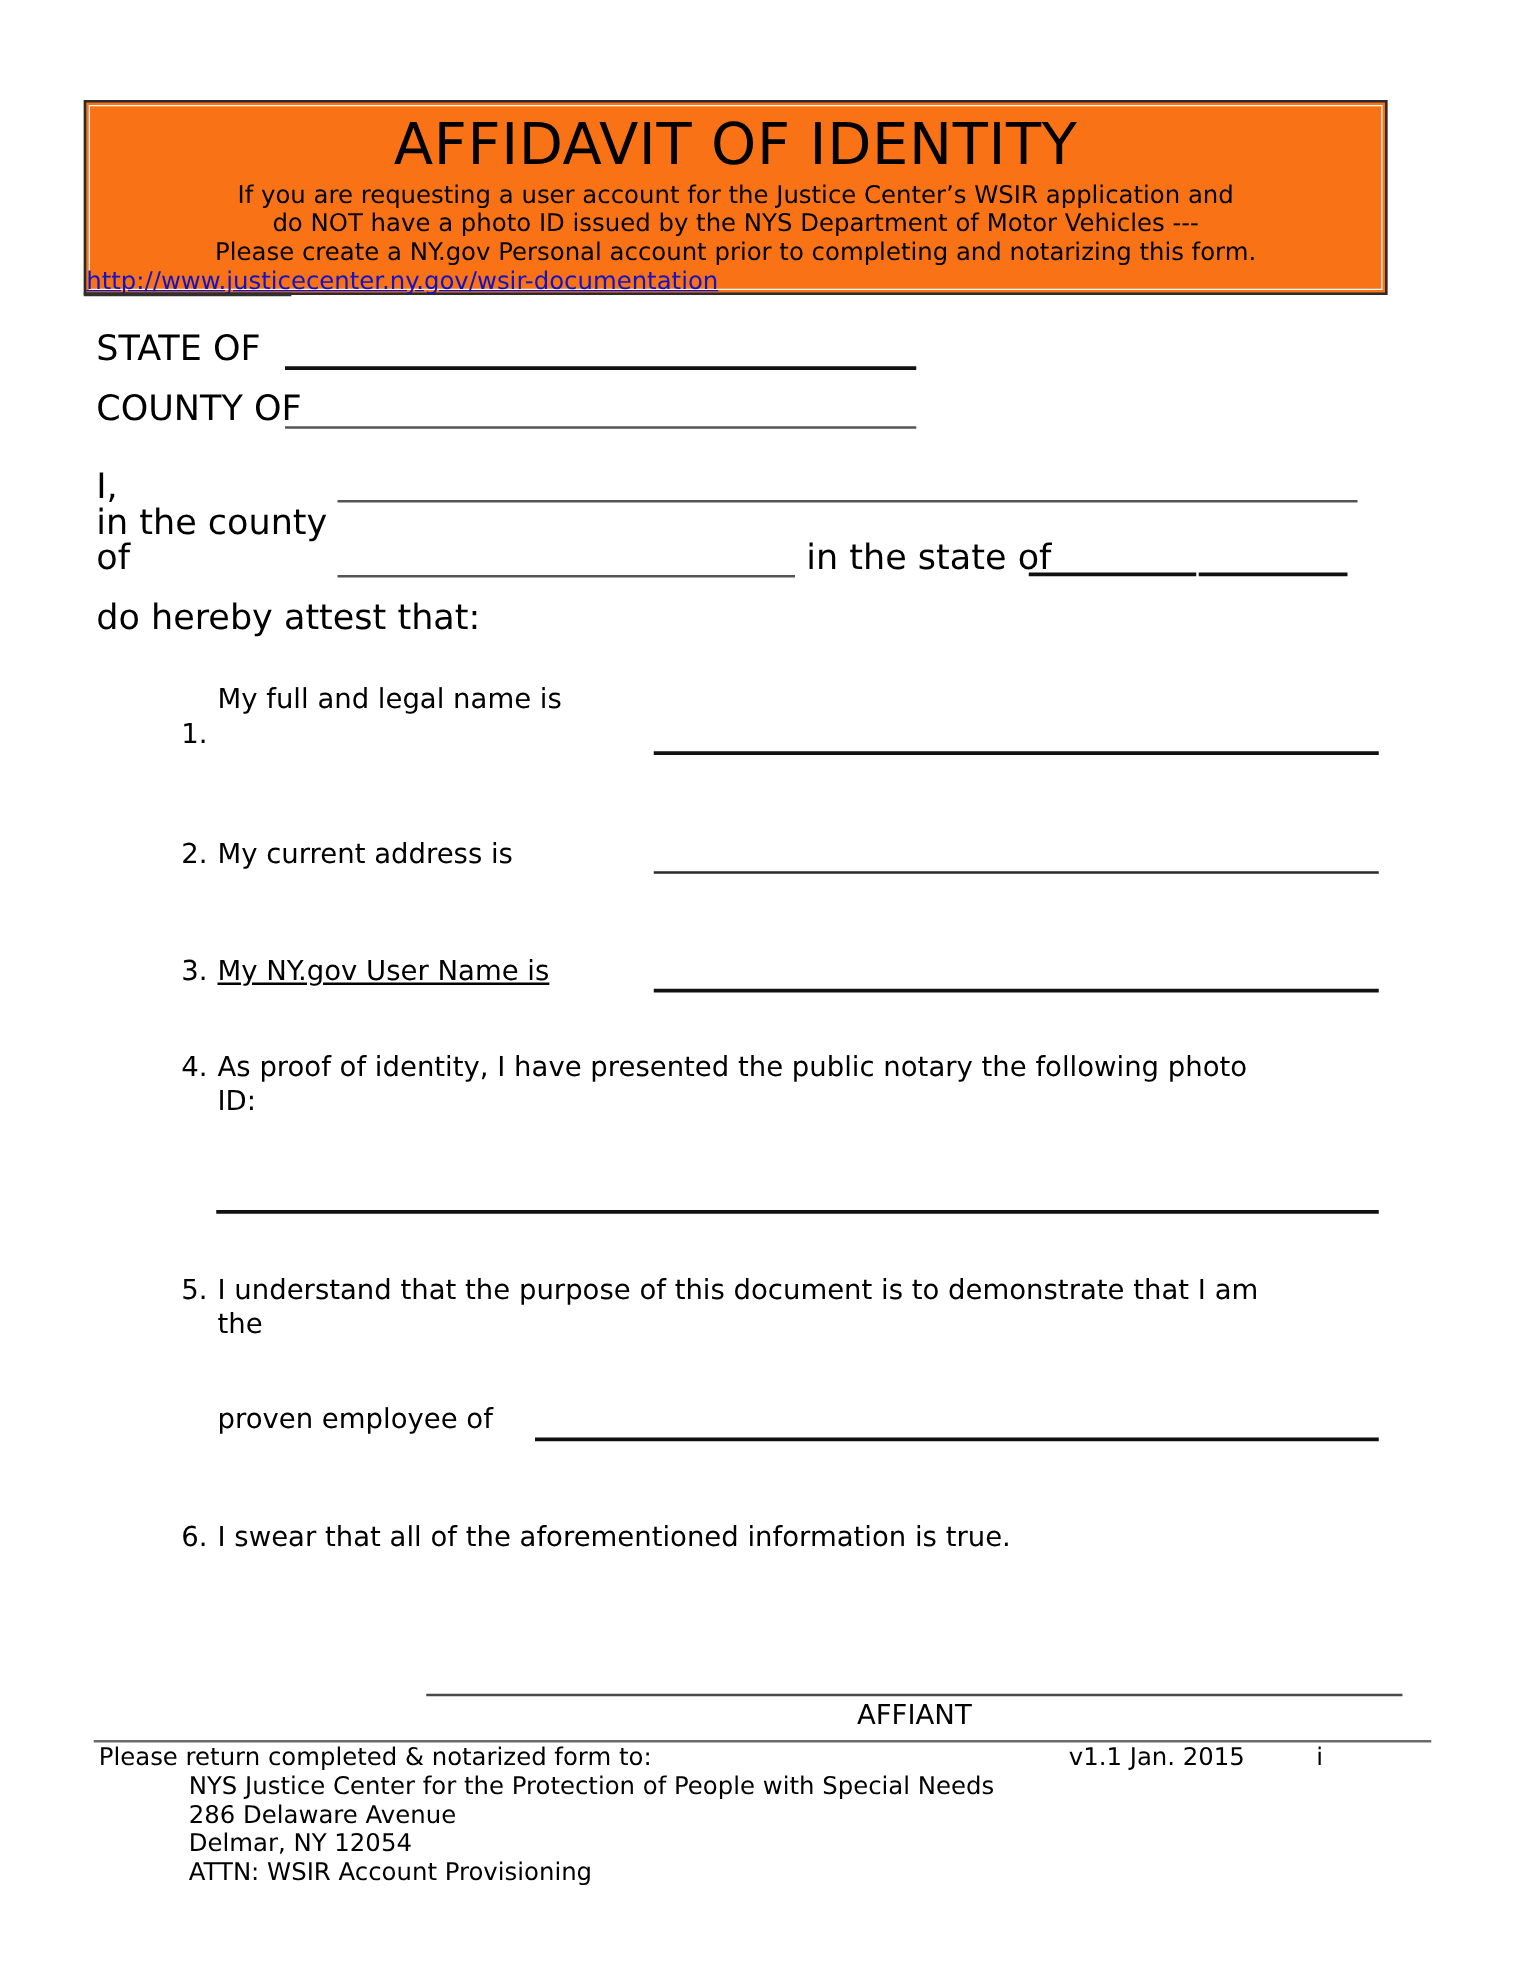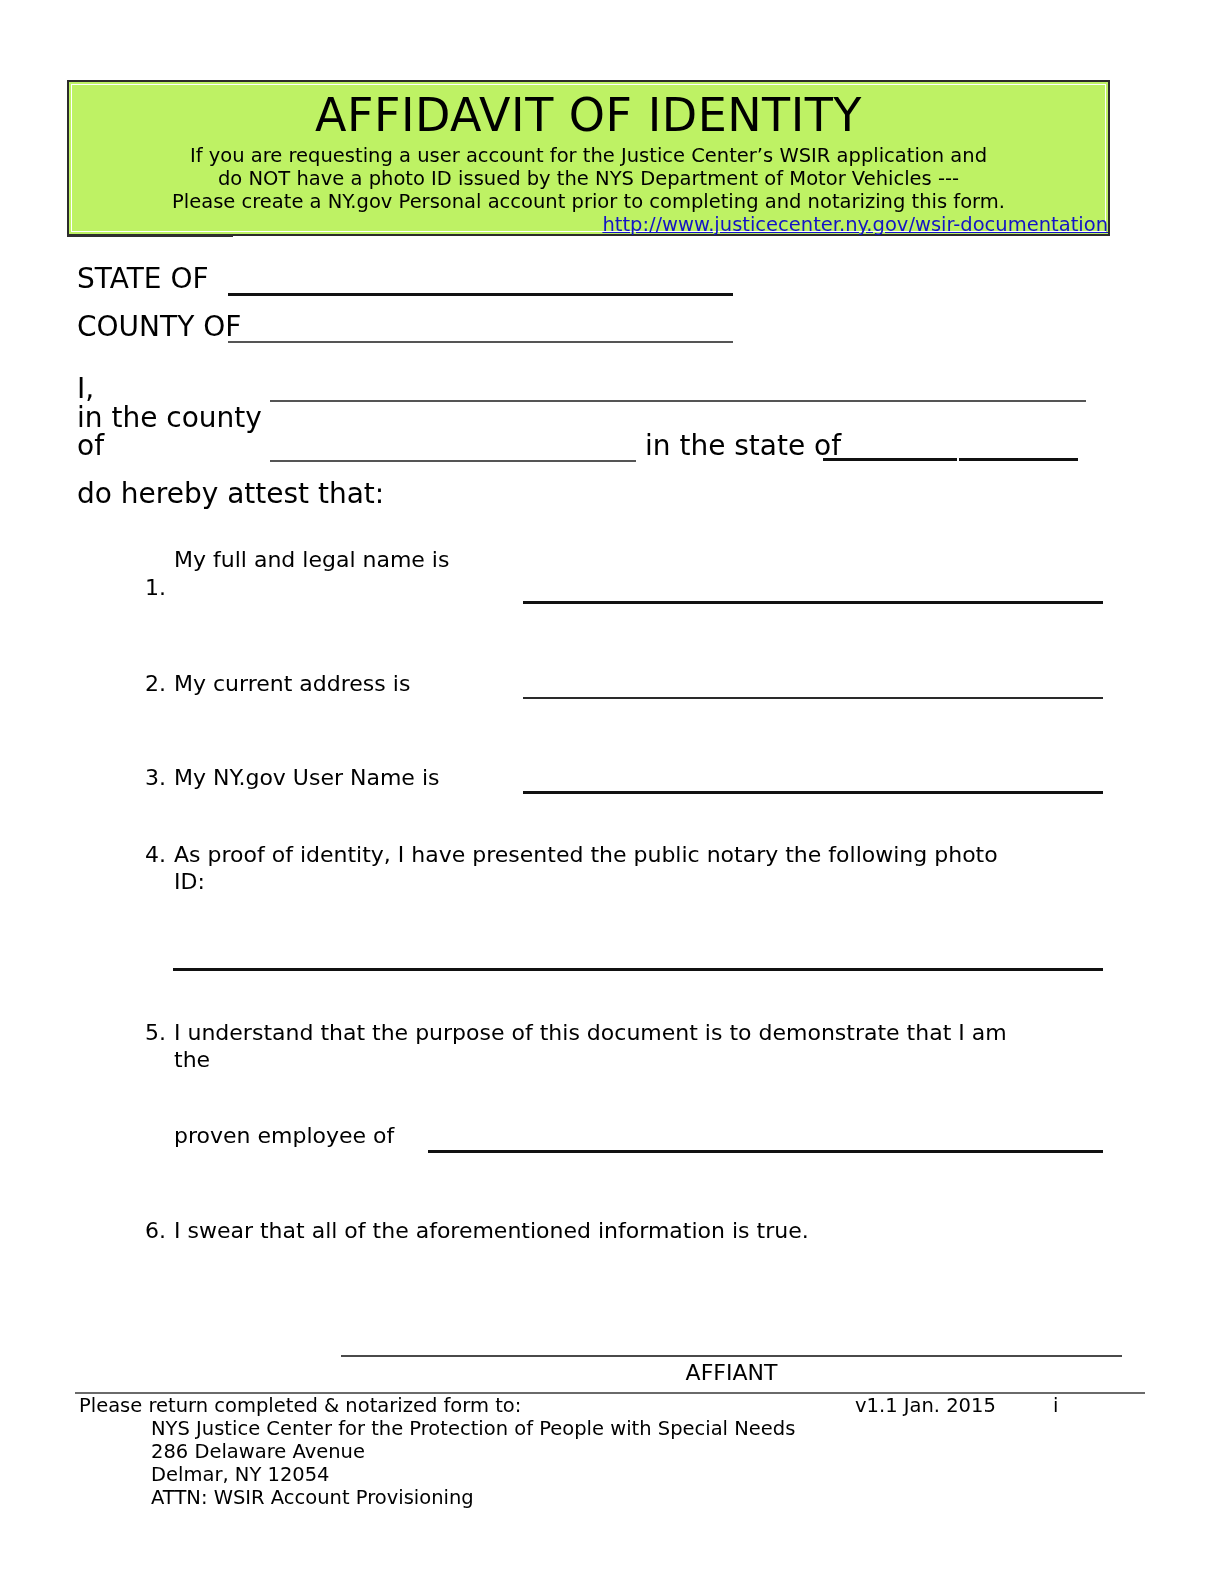--- a/index.html
+++ b/index.html
@@ -21,21 +21,21 @@
 
   
   #title-box {
     position: absolute;
     left: 67px;
     top: 80px;
     width: 1043px;
     height: 156px;
     border: 2px solid #2b2b2b;
     box-sizing: border-box;
-    background: #bef264;
+    background: #f97316;
   }
   #title-box-inner {
     position: absolute;
     left: 2px;
     top: 2px;
     right: 2px;
     bottom: 2px;
     border: 1px solid #ffffff;
     box-sizing: border-box;
   }
@@ -59,21 +59,21 @@
     line-height: 24px;
   }
   #subtitle-1 { top: 62px; }
   #subtitle-2 { top: 85px; }
   #subtitle-3 { top: 108px; }
   #doc-url {
     position: absolute;
     left: 0;
     top: 131px;
     width: 100%;
-    text-align: right;
+    text-align: left;
     font-size: 19.5px;
     line-height: 24px;
     color: #1313c6;
     text-decoration: underline;
   }
   
   #box-under-stub {
     position: absolute;
     left: 67px;
     top: 234px;
@@ -180,21 +180,21 @@
 
   <div class="item-num" style="left:140px; top:574px;">1.</div>
   <div class="item-txt" style="left:174px; top:546px;">My full and legal name is</div>
   <div class="blank thick" style="left:523px; top:601px; width:580px;"></div>
 
   <div class="item-num" style="left:140px; top:670px;">2.</div>
   <div class="item-txt" style="left:174px; top:670px;">My current address is</div>
   <div class="blank med" style="left:523px; top:697px; width:580px;"></div>
 
   <div class="item-num" style="left:140px; top:764px;">3.</div>
-  <div class="item-txt" style="left:174px; top:764px;">My NY.gov User Name is</div>
+  <div class="item-txt" style="left:174px; top:764px;text-decoration:underline;">My NY.gov User Name is</div>
   <div class="blank thick" style="left:523px; top:791px; width:580px;"></div>
 
   <div class="item-num" style="left:140px; top:841px;">4.</div>
   <div class="item-txt" style="left:174px; top:841px; width:900px;">As proof of identity, I have presented the public notary the following photo</div>
   <div class="item-txt" style="left:174px; top:868px;">ID:</div>
   <div class="blank thick" style="left:173px; top:968px; width:930px;"></div>
 
   <div class="item-num" style="left:140px; top:1019px;">5.</div>
   <div class="item-txt" style="left:174px; top:1019px; width:910px;">I understand that the purpose of this document is to demonstrate that I am</div>
   <div class="item-txt" style="left:174px; top:1046px;">the</div>

